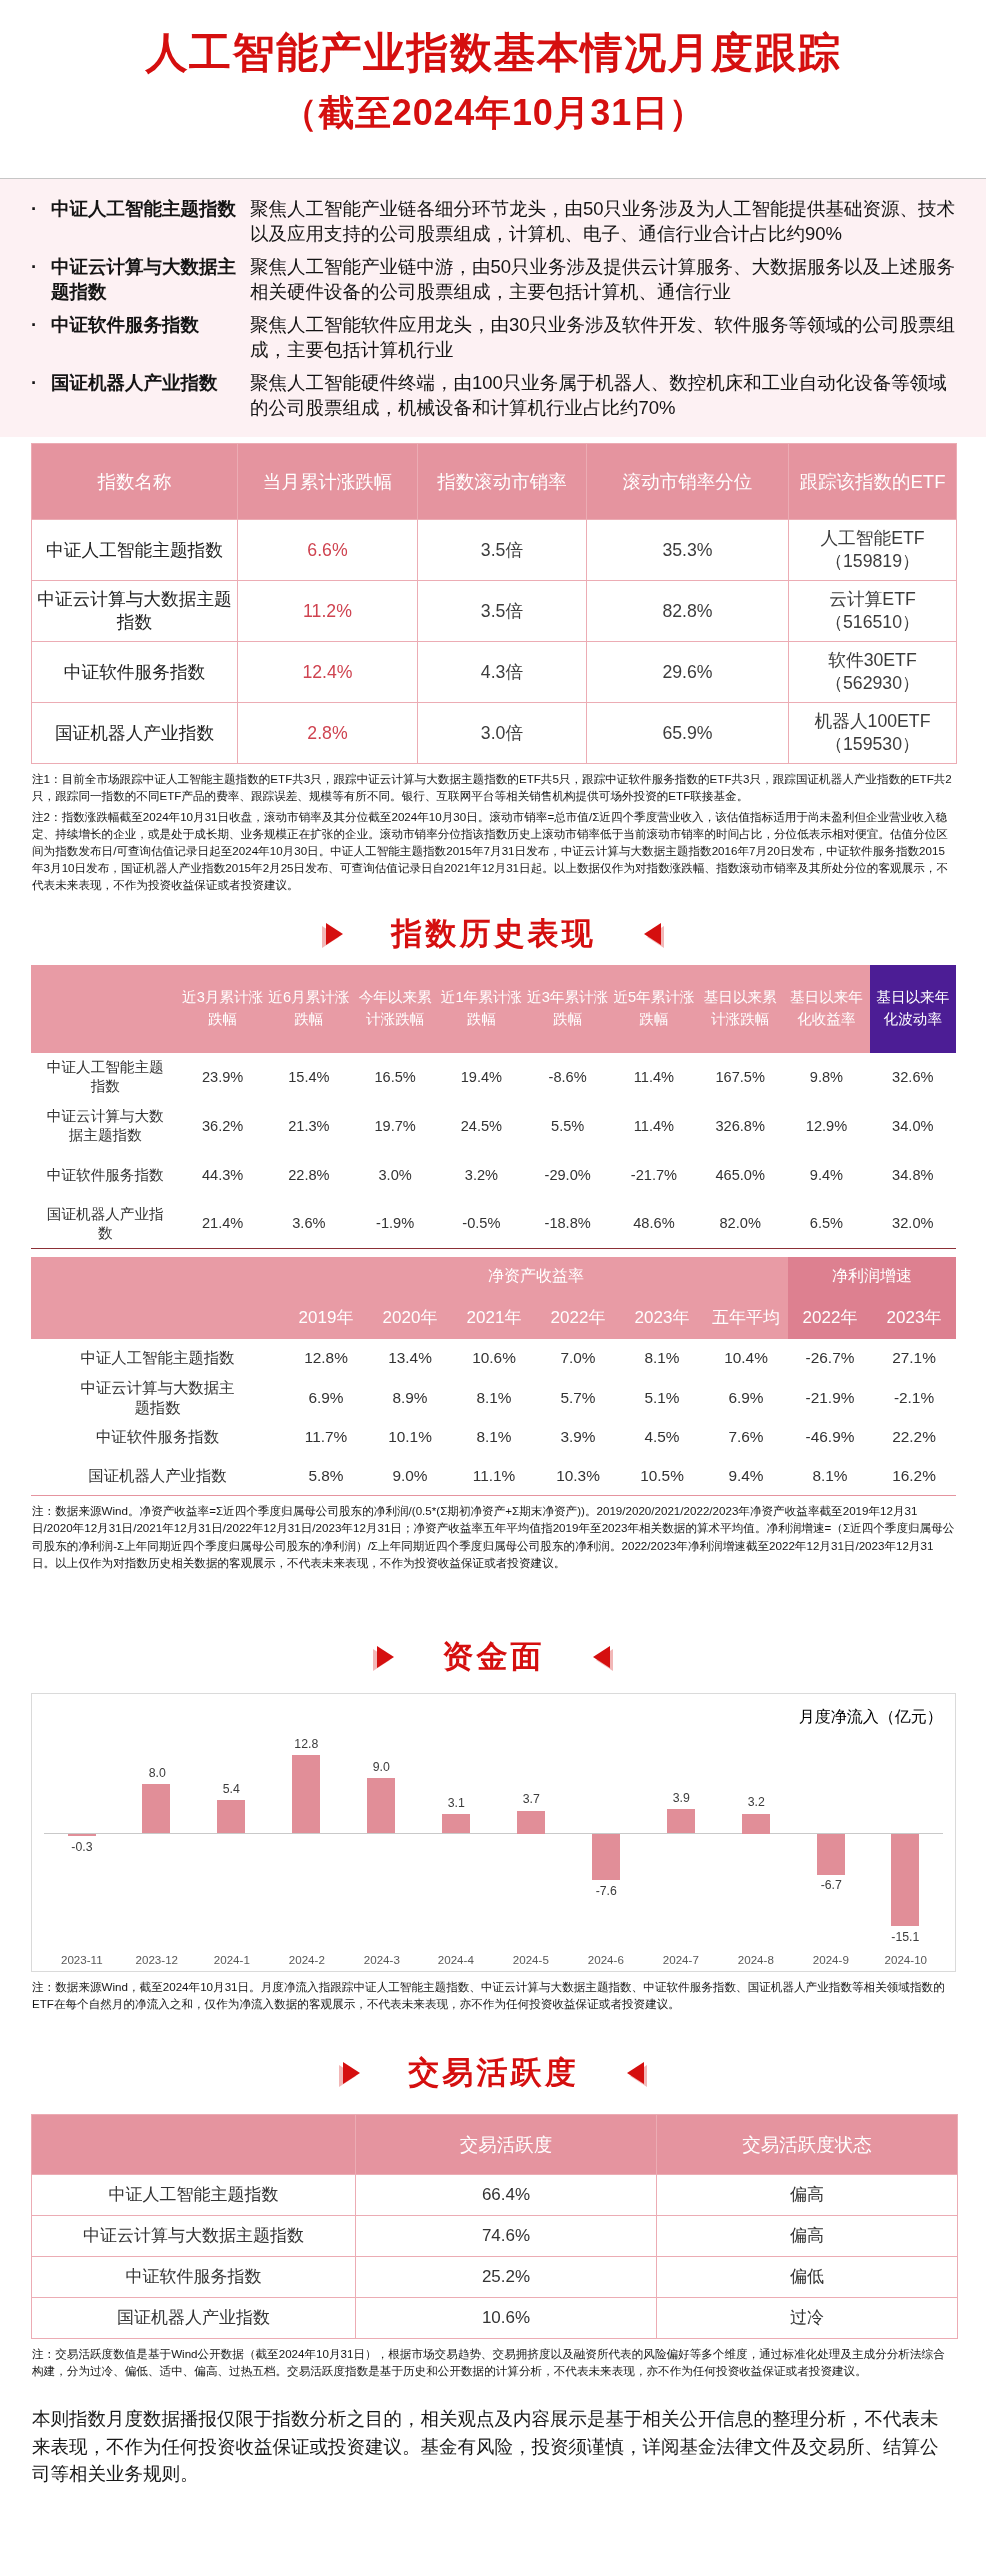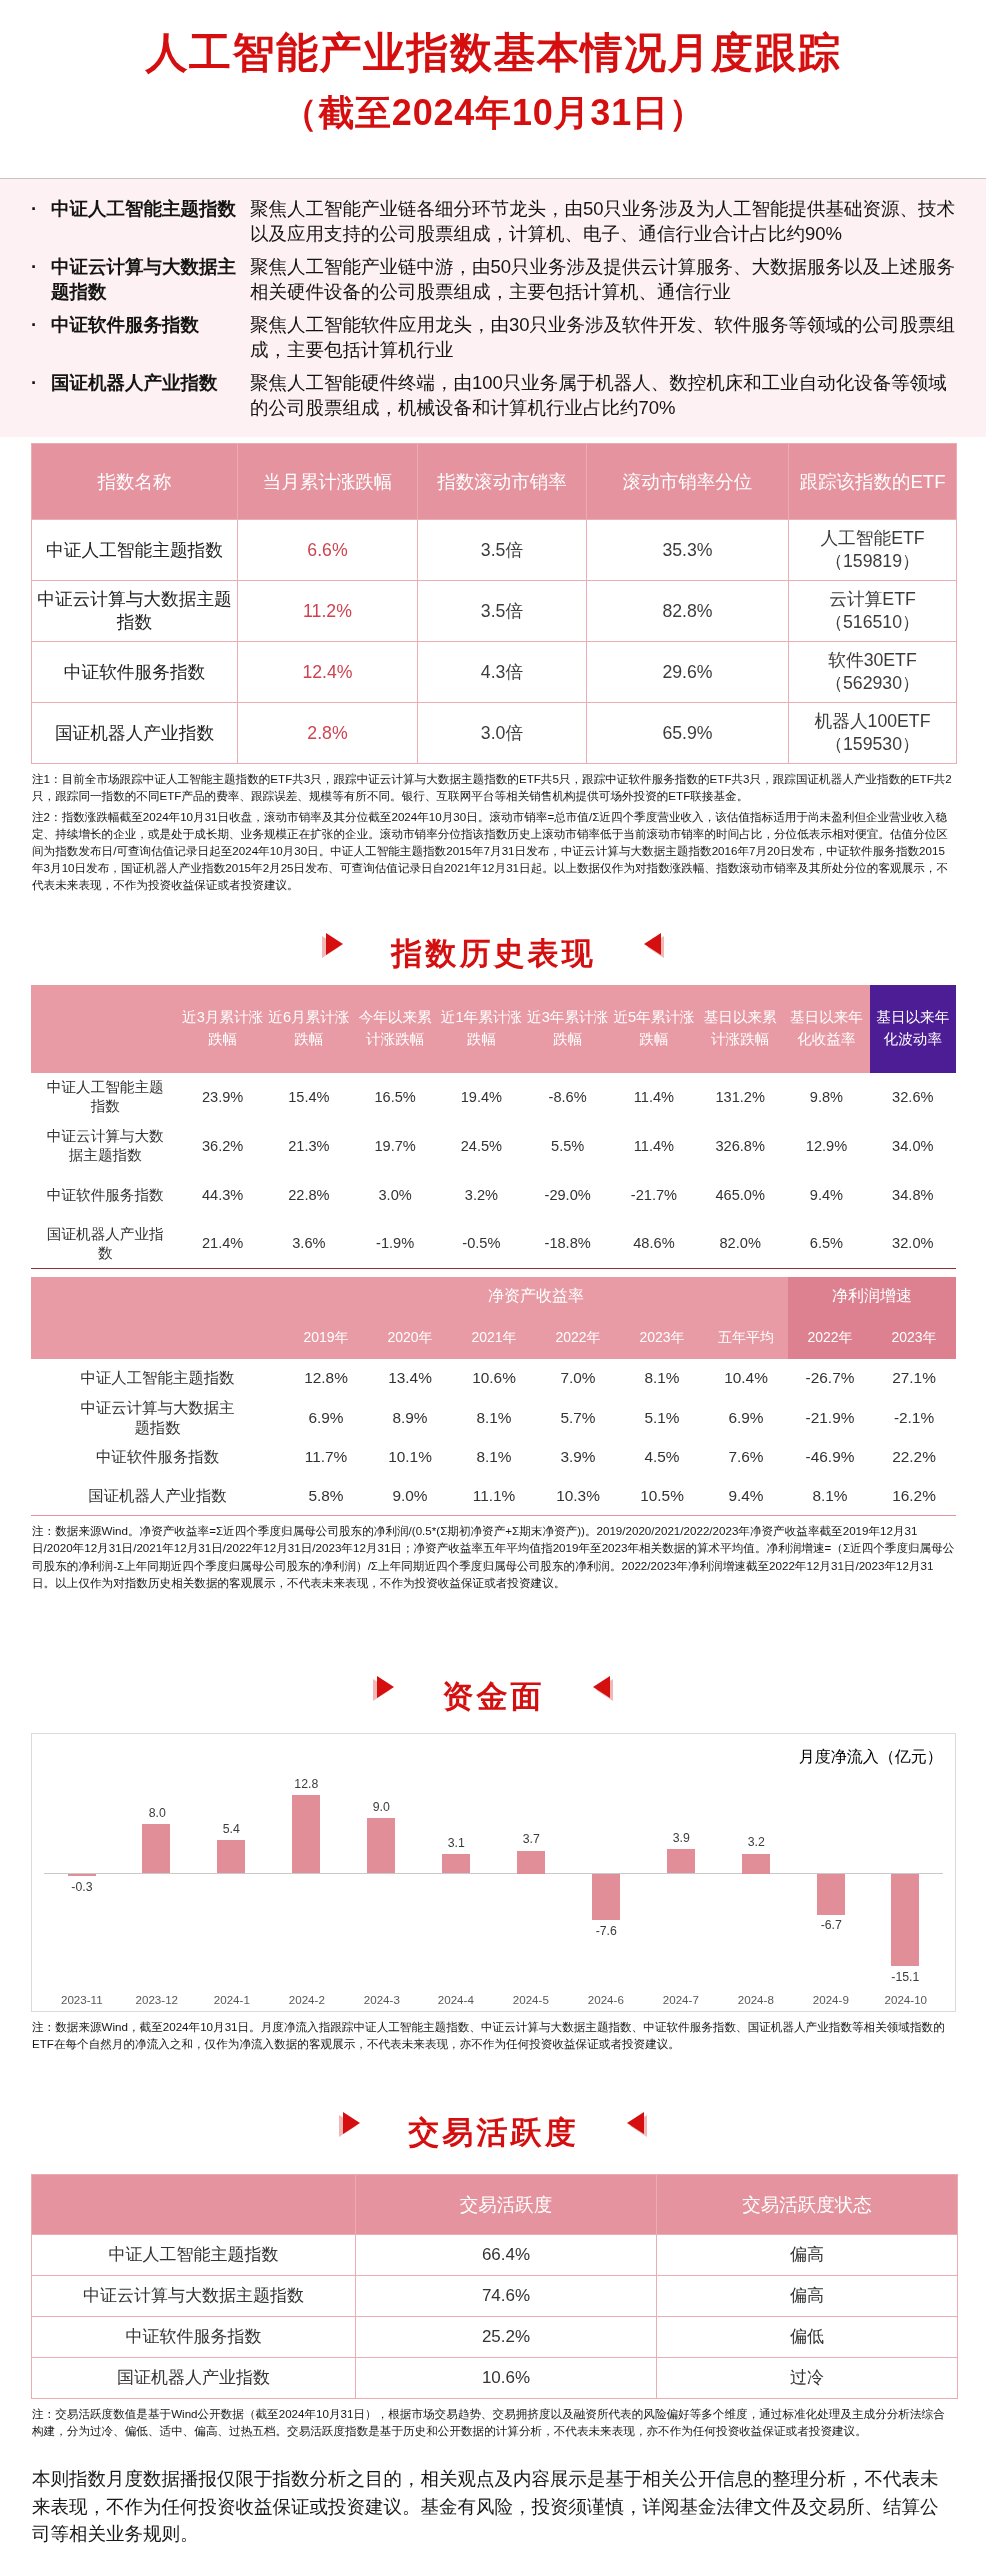--- a/index.html
+++ b/index.html
@@ -29,21 +29,21 @@
   .intro-item { display:flex; margin-bottom:7px; font-size:18.5px; line-height:1.38; color:#141414; }
   .intro-bullet { width:20px; font-weight:bold; flex-shrink:0; }
   .intro-term { width:199px; font-weight:bold; flex-shrink:0; }
   .intro-desc { flex:1; }
 
   
   .note { margin:6px 32px 0 32px; font-size:11.6px; line-height:1.48; color:#161616; }
 
   
   .sec { display:flex; justify-content:center; align-items:center; gap:48px; margin-top:20px; }
-  .sec-txt { color:#d50f0f; font-size:31px; font-weight:bold; letter-spacing:3.1px;margin-top:20px; }
+  .sec-txt { color:#d50f0f; font-size:31px; font-weight:bold; letter-spacing:3.1px; }
   .arrow-r { width:0; height:0; border-top:11.6px solid transparent; border-bottom:11.6px solid transparent;
              border-left:17px solid #d50f0f; filter:drop-shadow(-3.9px 3.1px 0 rgba(213,15,15,0.30)); }
   .arrow-l { width:0; height:0; border-top:11.6px solid transparent; border-bottom:11.6px solid transparent;
              border-right:17px solid #d50f0f; filter:drop-shadow(3.9px 3.1px 0 rgba(213,15,15,0.30)); }
 
   
   table { border-collapse:collapse; table-layout:fixed; width:925px; margin:6.2px 31px 0 31px; }
   th { font-weight:normal; }
 
   
@@ -59,21 +59,21 @@
              height:88px; vertical-align:middle; padding:4.6px 2.3px; text-align:center; }
   .tbl2 th.dark { background:#4c1d95; }
   .tbl2 td { font-size:14.6px; color:#333333; text-align:center; vertical-align:middle;
              height:49px; line-height:1.3; padding:0 15.4px; }
 
   
   .tbl3 { border-bottom:1.5px solid #e5949f; margin-top:7.7px; }
   .tbl3 th { background:#e89ba5; color:#ffffff; text-align:center; vertical-align:middle; }
   .tbl3 th.dark { background:#dd8090; }
   .tbl3 .grp th { font-size:16px; height:40px; }
-  .tbl3 .yrs th { font-size:14px; height:42px; }
+  .tbl3 .yrs th { font-size:17px; height:42px; }
   .tbl3 td { font-size:15.4px; color:#333333; text-align:center; vertical-align:middle;
              height:39px; line-height:1.3; }
   .tbl3 td.name { padding:0 42px; }
 
   
   .tbl4 { margin-top:20px; }
   .tbl4 th, .tbl4 td { border:0.8px solid #ecacb4; text-align:center; vertical-align:middle; }
   .tbl4 th { background:#e5949f; color:#ffffff; font-size:18.5px; height:60px; }
   .tbl4 td { font-size:17px; color:#333333; height:41px; }
 
@@ -211,21 +211,21 @@
       </thead>
       <tbody>
         <tr>
           <td>中证人工智能主题指数</td>
           <td>23.9%</td>
           <td>15.4%</td>
           <td>16.5%</td>
           <td>19.4%</td>
           <td>-8.6%</td>
           <td>11.4%</td>
-          <td>131.2%</td>
+          <td>167.5%</td>
           <td>9.8%</td>
           <td>32.6%</td>
         </tr>
         <tr>
           <td>中证云计算与大数据主题指数</td>
           <td>36.2%</td>
           <td>21.3%</td>
           <td>19.7%</td>
           <td>24.5%</td>
           <td>5.5%</td>

